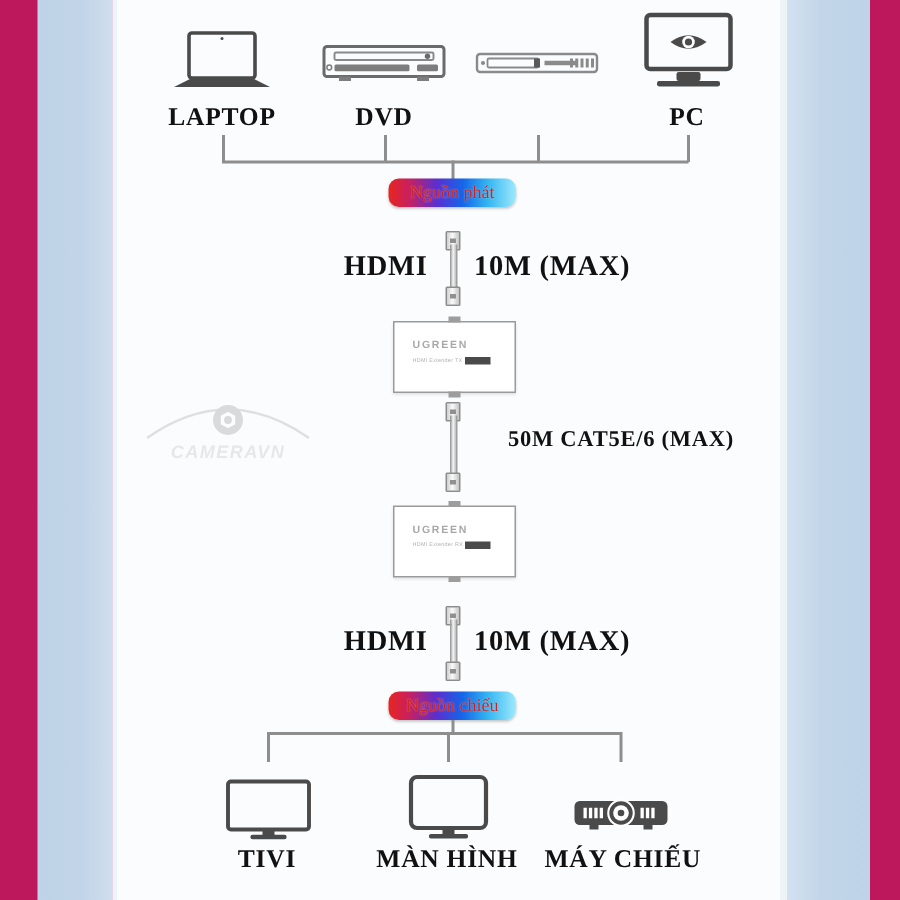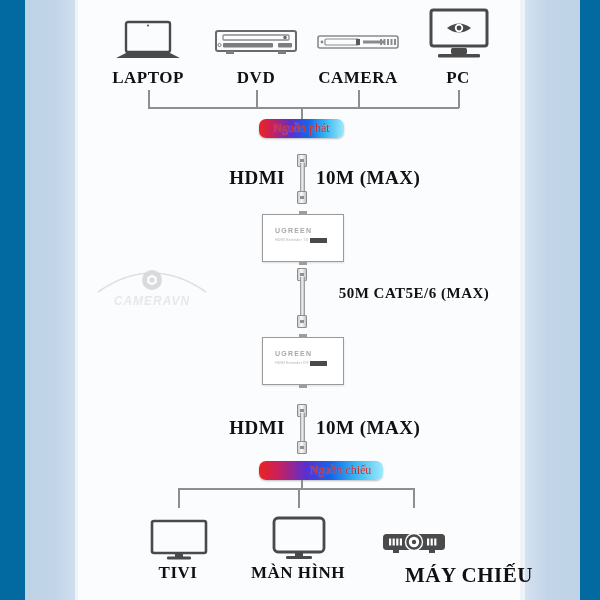--- a/index.html
+++ b/index.html
@@ -2,21 +2,21 @@
 <html><head>
 <meta charset="utf-8">
 <style>
   html,body{margin:0;padding:0;}
   body{
     width:600px;height:600px;overflow:hidden;
     background:#ffffff;
     font-family:"Liberation Serif", serif;
     position:relative;
   }
-  #stage{position:absolute;left:0;top:0;width:600px;height:600px;background:#0369a1;}
+  #stage{position:absolute;left:0;top:0;width:600px;height:600px;background:#be185d;}
 
   
   .band{position:absolute;top:0;height:600px;}
   .band-left{left:25px;width:50px;background:linear-gradient(90deg,#bed3e7 0%,#c2d5e8 60%,#cfdeee 100%);}
   .band-right{left:525px;width:55px;background:linear-gradient(90deg,#d3e1f0 0%,#c3d6e9 40%,#bed3e7 100%);}
   .page{position:absolute;left:75px;top:0;width:450px;height:600px;background:#fbfcfe;}
   .page-edge-l{position:absolute;left:75px;top:0;width:3px;height:600px;background:#eef3f8;}
   .page-edge-r{position:absolute;left:520px;top:0;width:5px;height:600px;background:#eef3f8;}
   .lbl{
     position:absolute;text-align:center;
@@ -140,21 +140,20 @@
     <circle cx="6" cy="9" r="1.4" fill="#8a8a8a"></circle>
     <rect x="47" y="7.5" width="22" height="3" fill="#8a8a8a"></rect>
     <g fill="#8a8a8a">
       <rect x="64" y="6" width="2" height="6"></rect>
         <rect x="67.5" y="6" width="2" height="6"></rect>
       <rect x="71" y="6" width="2" height="6"></rect>
         <rect x="74.5" y="6" width="2" height="6"></rect>
       <rect x="78" y="6" width="2" height="6"></rect>
     </g>
   </svg>
-  <div class="lbl" style="left:308px;top:68px;width:100px;font-size:17px;">CAMERA</div>
 
   <svg class="devicon" style="left:428px;top:8px;" width="62" height="52" viewBox="0 0 62 52">
     <rect x="3" y="2" width="56" height="36" rx="2.5" fill="none" stroke="#4a4a4a" stroke-width="3"></rect>
     <path d="M19 20 Q31 11 43 20 Q31 29 19 20 Z" fill="#4a4a4a"></path>
     <circle cx="31" cy="20" r="4.2" fill="#ffffff"></circle>
     <circle cx="31" cy="20" r="2.4" fill="#4a4a4a"></circle>
     <rect x="23" y="40" width="16" height="6" rx="1.5" fill="#4a4a4a"></rect>
     <rect x="10" y="46" width="42" height="3.6" rx="1.4" fill="#4a4a4a"></rect>
   </svg>
   <div class="lbl" style="left:408px;top:68px;width:100px;font-size:17px;">PC</div>
@@ -224,21 +223,21 @@
         <i></i>
       </div>
     <div class="wire"></div>
     <div class="plug bot">
         <i></i>
       </div>
   </div>
   <div class="lbl" style="left:185px;top:417px;width:100px;font-size:19px;text-align:right;">HDMI</div>
   <div class="lbl" style="left:316px;top:417px;width:160px;font-size:19px;text-align:left;">10M (MAX)</div>
 
-  <div class="badge" style="left:259px;top:461px;width:85px;height:19px;padding-left:39px;">
+  <div class="badge" style="left:259px;top:461px;width:85px;height:19px;">
     <span>Nguồn chiếu</span>
   </div>
 
   <div class="line vline" style="left:301px;top:480px;height:9px;"></div>
   <div class="line hline" style="left:178px;top:488px;width:236px;"></div>
   <div class="line vline" style="left:178px;top:488px;height:20px;"></div>
   <div class="line vline" style="left:298px;top:488px;height:20px;"></div>
   <div class="line vline" style="left:413px;top:488px;height:20px;"></div>
 
   <svg class="devicon" style="left:150px;top:519px;" width="58" height="42" viewBox="0 0 58 42">
@@ -265,15 +264,15 @@
         <rect x="11.6" y="8.5" width="2.2" height="7"></rect>
       <rect x="15.2" y="8.5" width="2.2" height="7"></rect>
         <rect x="18.8" y="8.5" width="2.2" height="7"></rect>
       <rect x="46" y="8.5" width="2.2" height="7"></rect>
         <rect x="49.6" y="8.5" width="2.2" height="7"></rect>
       <rect x="53.2" y="8.5" width="2.2" height="7"></rect>
     </g>
     <rect x="12" y="20" width="6" height="3" fill="#4a4a4a"></rect>
     <rect x="48" y="20" width="6" height="3" fill="#4a4a4a"></rect>
   </svg>
-  <div class="lbl" style="left:363px;top:563px;width:100px;font-size:21px;margin-left:42px;">MÁY CHIẾU</div>
+  <div class="lbl" style="left:363px;top:563px;width:100px;font-size:17px;">MÁY CHIẾU</div>
 
 </div>
 
 </body></html>

